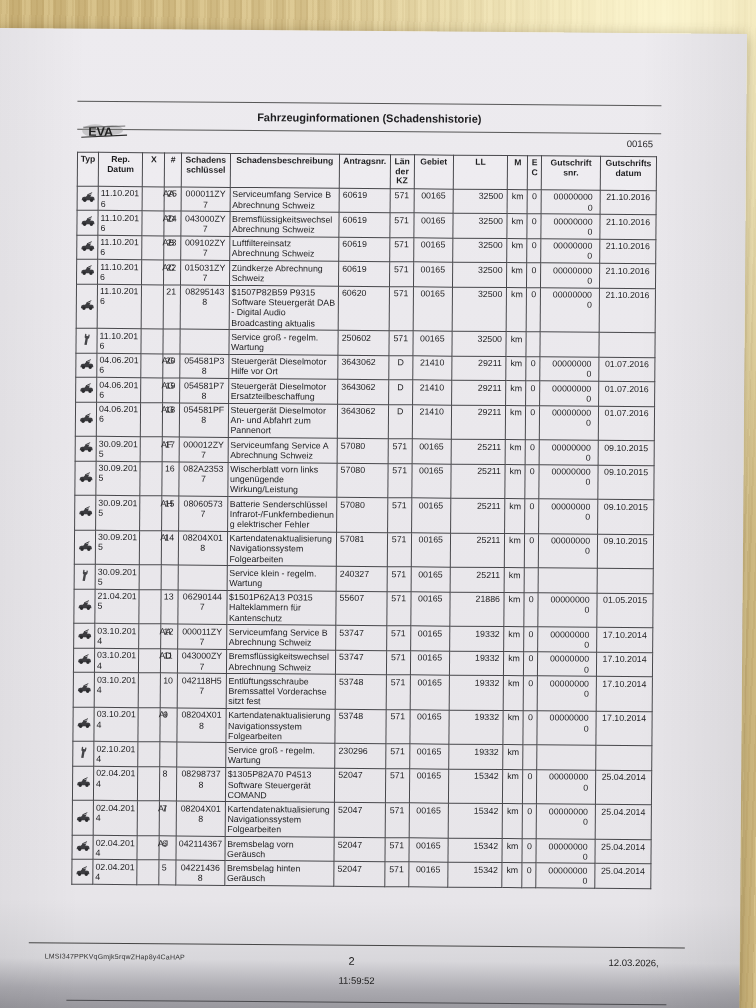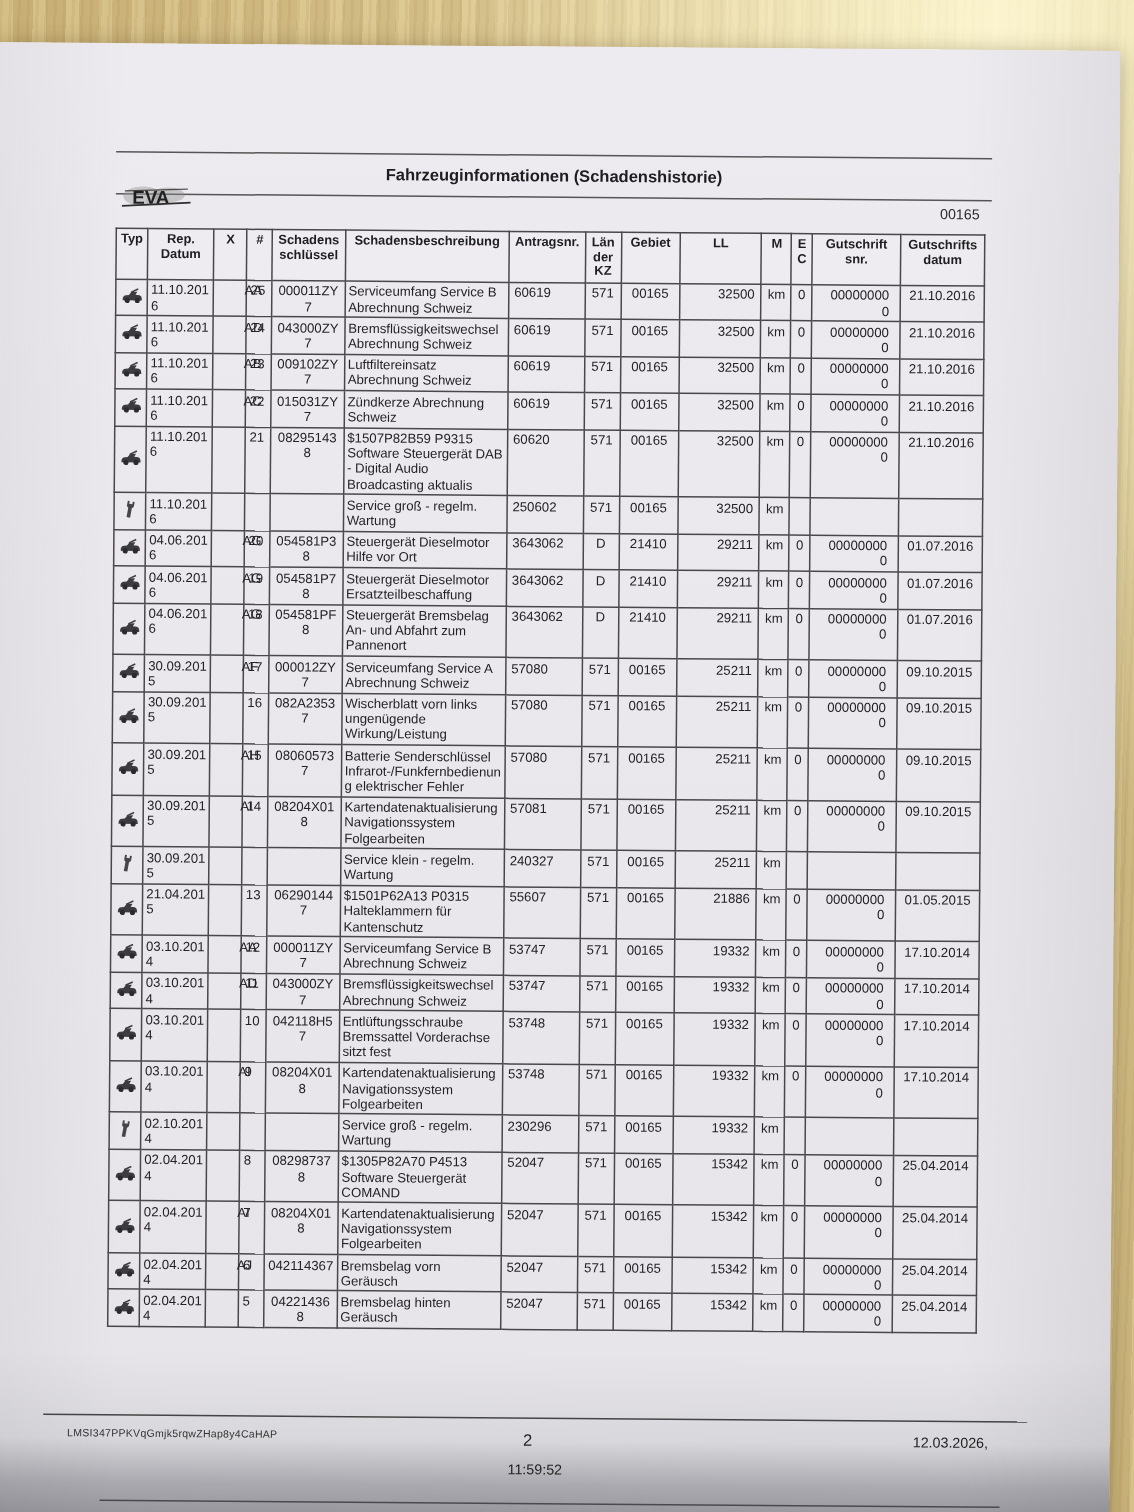--- a/index.html
+++ b/index.html
@@ -341,21 +341,21 @@
           <circle cx="5.5" cy="11" r="2.3" fill="#2b2b2e"></circle>
           <circle cx="14.5" cy="11" r="2.3" fill="#2b2b2e"></circle>
         </svg>
       </span>
       
     </td>
     <td class="c-date">04.06.2016</td>
     <td class="c-x">AG</td>
     <td class="c-num">18</td>
     <td class="c-key">054581PF8</td>
-    <td class="c-desc">Steuergerät Bremsbelag An- und Abfahrt zum Pannenort</td>
+    <td class="c-desc">Steuergerät Dieselmotor An- und Abfahrt zum Pannenort</td>
     <td class="c-antrag">3643062</td>
     <td class="c-lkz">D</td>
     <td class="c-gebiet">21410</td>
     <td class="c-ll">29211</td>
     <td class="c-m">km</td>
     <td class="c-ec">0</td>
     <td class="c-gut">000000000</td>
     <td class="c-gdat">01.07.2016</td>
   </tr>
           <tr>

